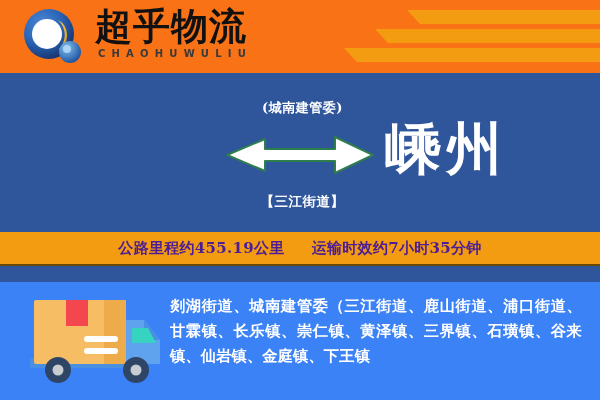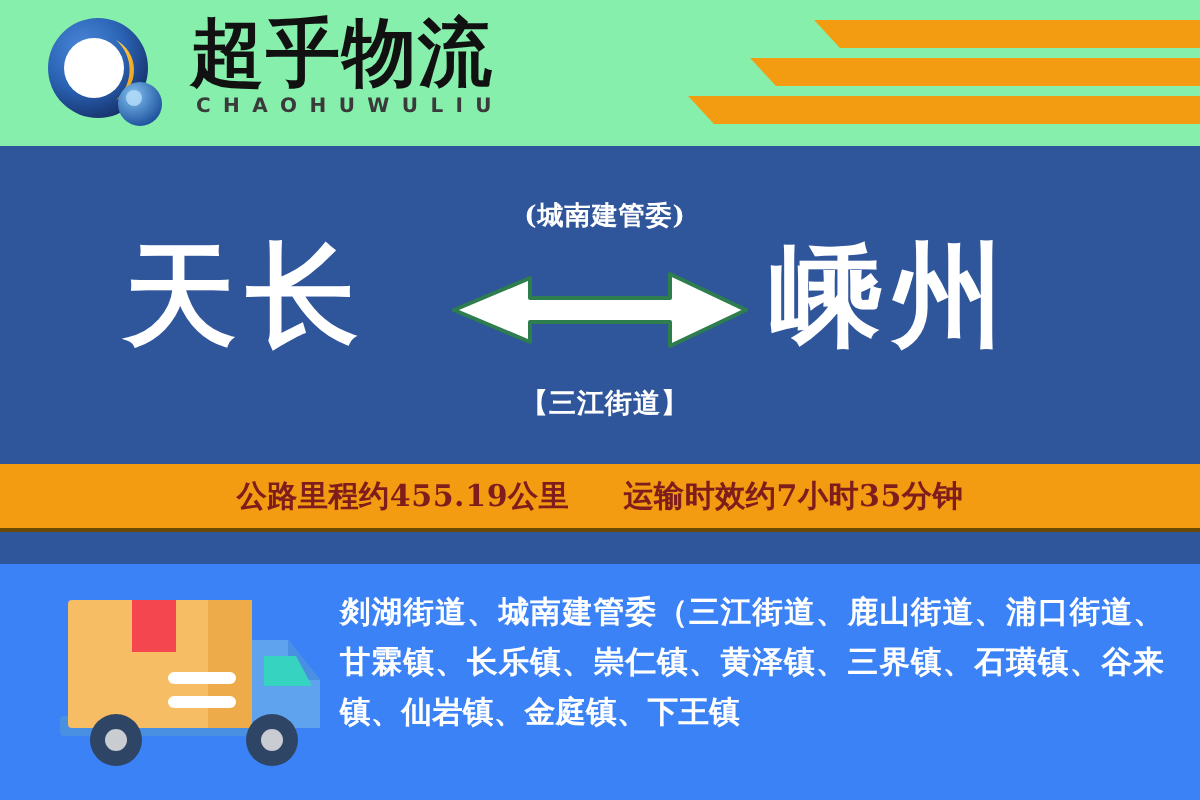--- a/index.html
+++ b/index.html
@@ -4,21 +4,21 @@
 <style>
   html,body{margin:0;padding:0;}
   body{
     width:600px;height:400px;overflow:hidden;
     font-family:"DejaVu Sans","Liberation Sans",sans-serif;
     background:#2f559b;
   }
   #banner{position:relative;width:600px;height:400px;background:#2f559b;}
 
   
-  .header{position:absolute;left:0;top:0;width:600px;height:73px;background:#86efac;overflow:hidden;}
+  .header{position:absolute;left:0;top:0;width:600px;height:73px;background:#f97316;overflow:hidden;}
   .logo-wrap{position:absolute;left:22px;top:7px;width:64px;height:60px;}
   .logo-svg{display:block;}
   .brand{position:absolute;left:95px;top:6px;width:210px;}
   .brand-cn{
     font-family:"DejaVu Serif","Liberation Serif",serif;
     font-size:37px;font-weight:700;color:#111;letter-spacing:1px;
     line-height:40px;white-space:nowrap;
   }
   .brand-py{
     font-size:10px;font-weight:700;color:#3a3a3a;
@@ -57,21 +57,21 @@
   .mid-bot{bottom:0;font-size:13.5px;letter-spacing:0.5px;}
   .arrow-box{position:absolute;left:0;top:36px;width:150px;height:40px;}
 
   
   .infobar{
     position:absolute;left:0;top:232px;width:600px;height:32px;
     background:#f39c12;border-bottom:2px solid #6b4a06;
     display:flex;align-items:center;justify-content:center;
   }
   .infobar-inner{
-    color:#7f1d1d;font-size:15px;font-weight:700;white-space:nowrap;
+    color:#4c1d95;font-size:15px;font-weight:700;white-space:nowrap;
     font-family:"DejaVu Serif","Liberation Serif",serif;letter-spacing:0.3px;
   }
   .info-gap{display:inline-block;width:16px;}
 
   
   .bottom{position:absolute;left:0;top:266px;width:600px;height:134px;background:#3b82f6;margin-top:16px;}
   .truck{position:absolute;left:26px;top:12px;width:140px;height:100px;}
   .areas{
     position:absolute;left:170px;top:12px;width:412px;
     color:#ffffff;font-size:15.2px;font-weight:700;line-height:25px;
@@ -118,21 +118,20 @@
 
     <div class="stripes">
       <div class="stripe s1"></div>
       <div class="stripe s2"></div>
       <div class="stripe s3"></div>
     </div>
   </div>
 
   <div class="route">
 
-    <div class="city origin">天长</div>
 
     <div class="mid">
       <div class="mid-top">(城南建管委)</div>
 
       <div class="arrow-box">
         <svg width="150" height="40" viewBox="0 0 150 40">
           <path d="M2 20 L40 4 L40 14 L110 14 L110 2 L148 20 L110 38 L110 26 L40 26 L40 36 Z" fill="#ffffff" stroke="#2e7d4f" stroke-width="2" stroke-linejoin="round"></path>
         </svg>
       </div>
 

